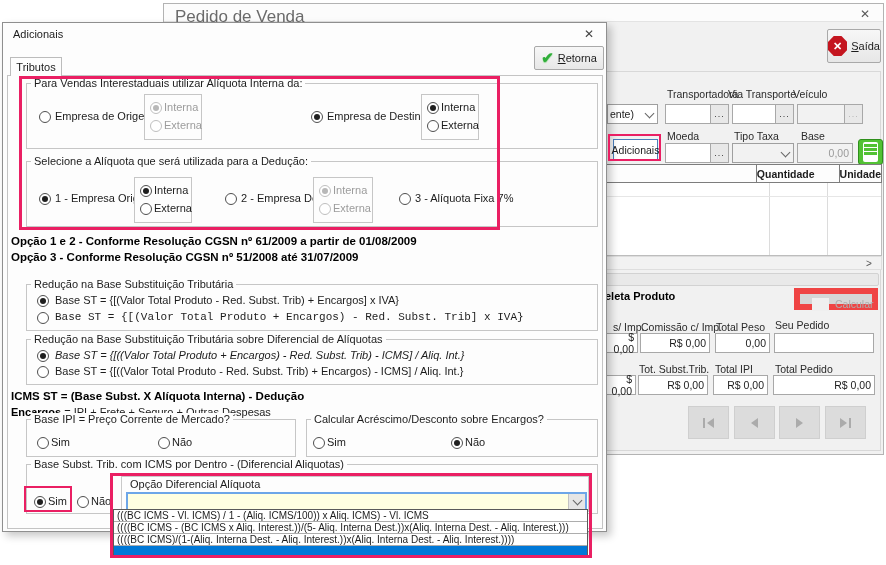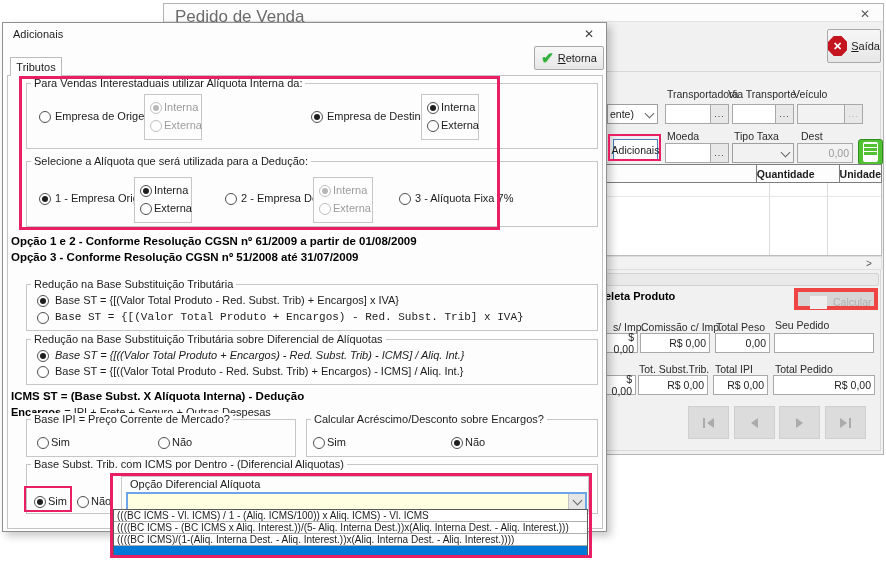--- a/index.html
+++ b/index.html
@@ -113,21 +113,21 @@
       <span class="val"></span>
       <span class="dots">...</span>
     </div>
     <div class="a field dis" style="left:633px;top:100px;width:66px;height:20px;">
       <span class="val"></span>
       <span class="dots dis">...</span>
     </div>
 
     <div class="a sm" style="left:503px;top:126px;">Moeda</div>
     <div class="a sm" style="left:570px;top:126px;">Tipo Taxa</div>
-    <div class="a sm" style="left:637px;top:126px;">Dest</div>
+    <div class="a sm" style="left:637px;top:126px;">Base</div>
 
     <div class="a" style="left:449px;top:135px;width:45px;height:21px;background:#fff;border:1px solid #4a7ebb;
          display:flex;align-items:center;justify-content:center;font-size:10.5px;">Adicionais</div>
     <div class="a field" style="left:501px;top:139px;width:64px;height:20px;">
       <span class="val"></span>
       <span class="dots">...</span>
     </div>
     <div class="a combo" style="left:568px;top:139px;width:62px;height:20px;background:#f2f2f2;">
       <span class="cv"></span>
       <span class="carr">
@@ -155,21 +155,21 @@
       <div class="a" style="left:221px;top:0;width:1px;height:100%;background:#dcdcdc;"></div>
       <div class="a" style="left:0;top:13px;width:100%;height:1px;background:#e6e6e6;"></div>
     </div>
     <div class="a" style="left:441px;top:252px;width:277px;height:14px;background:#f2f2f2;border:1px solid #dedede;">
       <span class="a" style="left:260px;top:1px;font-size:10px;color:#555;">&gt;</span>
     </div>
 
     <div class="a" style="left:441px;top:269px;width:274px;height:13px;background:#e9e9e9;border:1px solid #d2d2d2;border-radius:2px;"></div>
 
     <div class="a bold" style="left:441px;top:286px;font-size:11px;">eleta Produto</div>
-    <div class="a" style="left:630px;top:284px;width:84px;height:22px;background:#d6d6d6;border:4px solid #ef4444;">
+    <div class="a" style="left:630px;top:284px;width:84px;height:22px;background:#d6d6d6;border:6px solid #ef4444;">
       <span class="a" style="left:12px;top:4px;width:17px;height:13px;background:#efefef;"></span>
       <span class="a" style="left:35px;top:4px;color:#aeaeae;font-size:10.5px;">Calcular</span>
     </div>
 
     <div class="a sm" style="left:449px;top:317px;">s/ Imp.</div>
     <div class="a sm" style="left:477px;top:317px;">Comissão c/ Imp.</div>
     <div class="a sm" style="left:552px;top:317px;">Total Peso</div>
     <div class="a sm" style="left:611px;top:315px;">Seu Pedido</div>
     <div class="a field" style="left:441px;top:329px;width:33px;height:20px;">
       <span class="val">$ 0,00</span>

